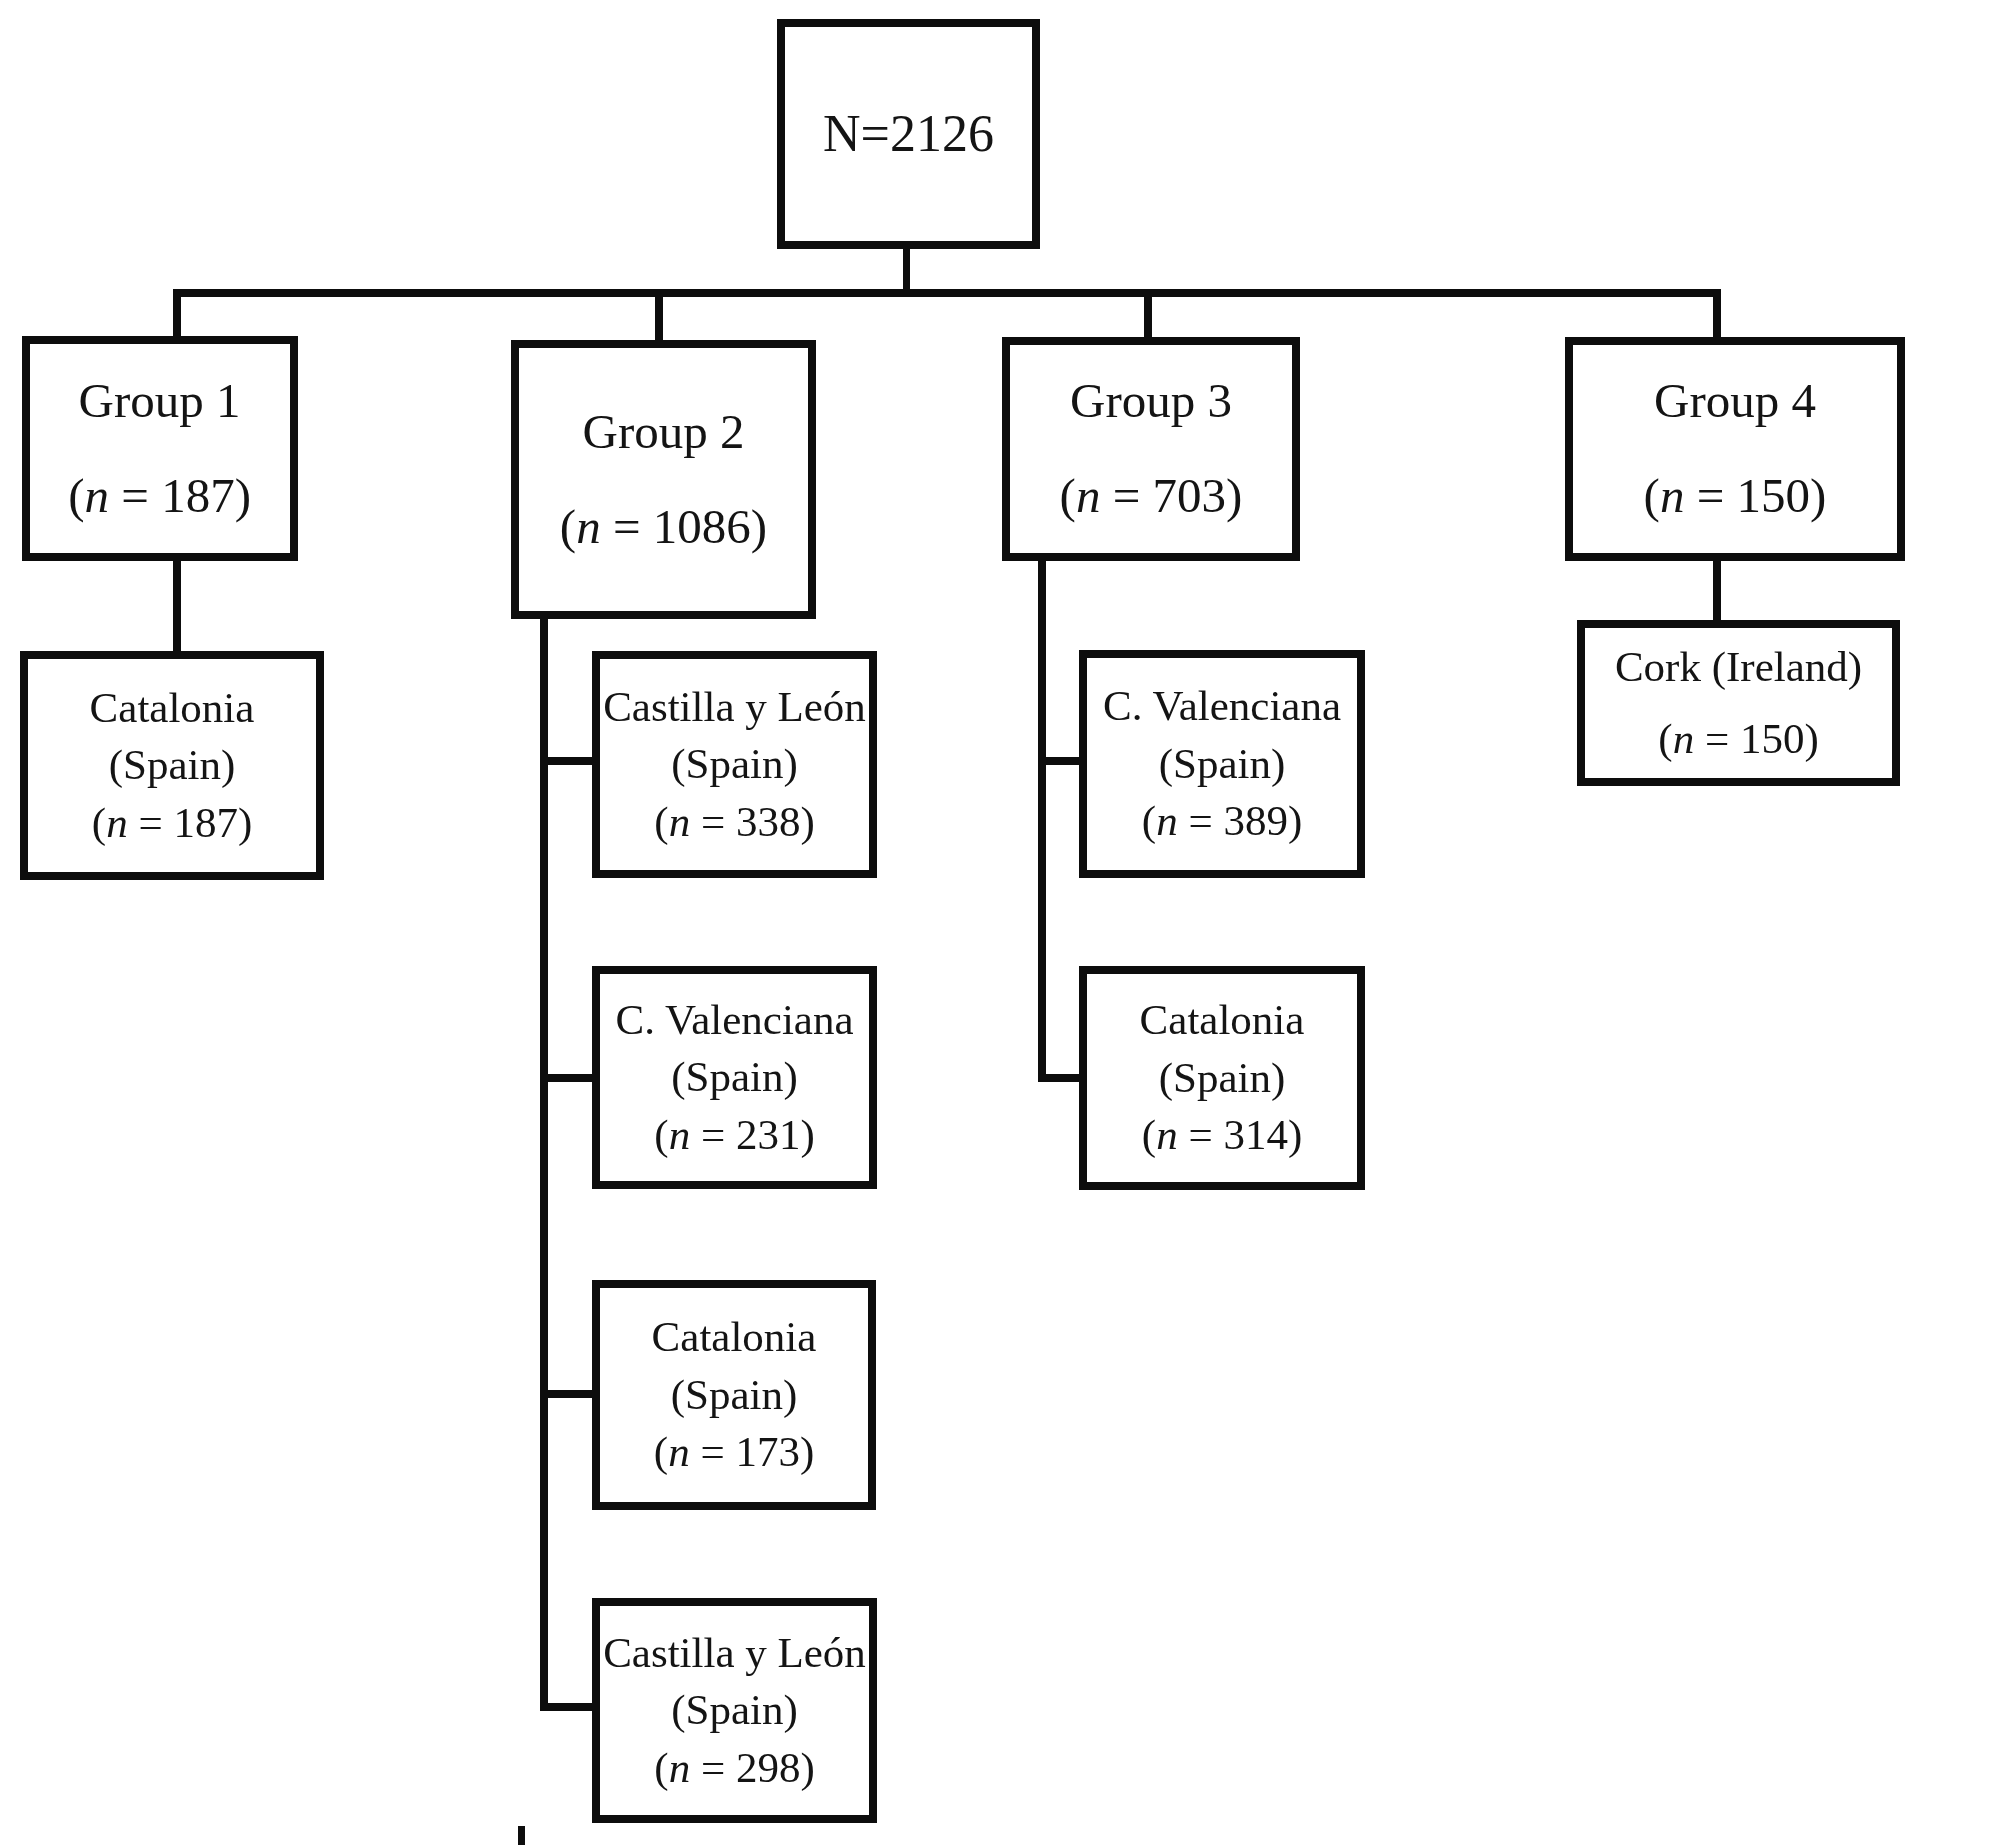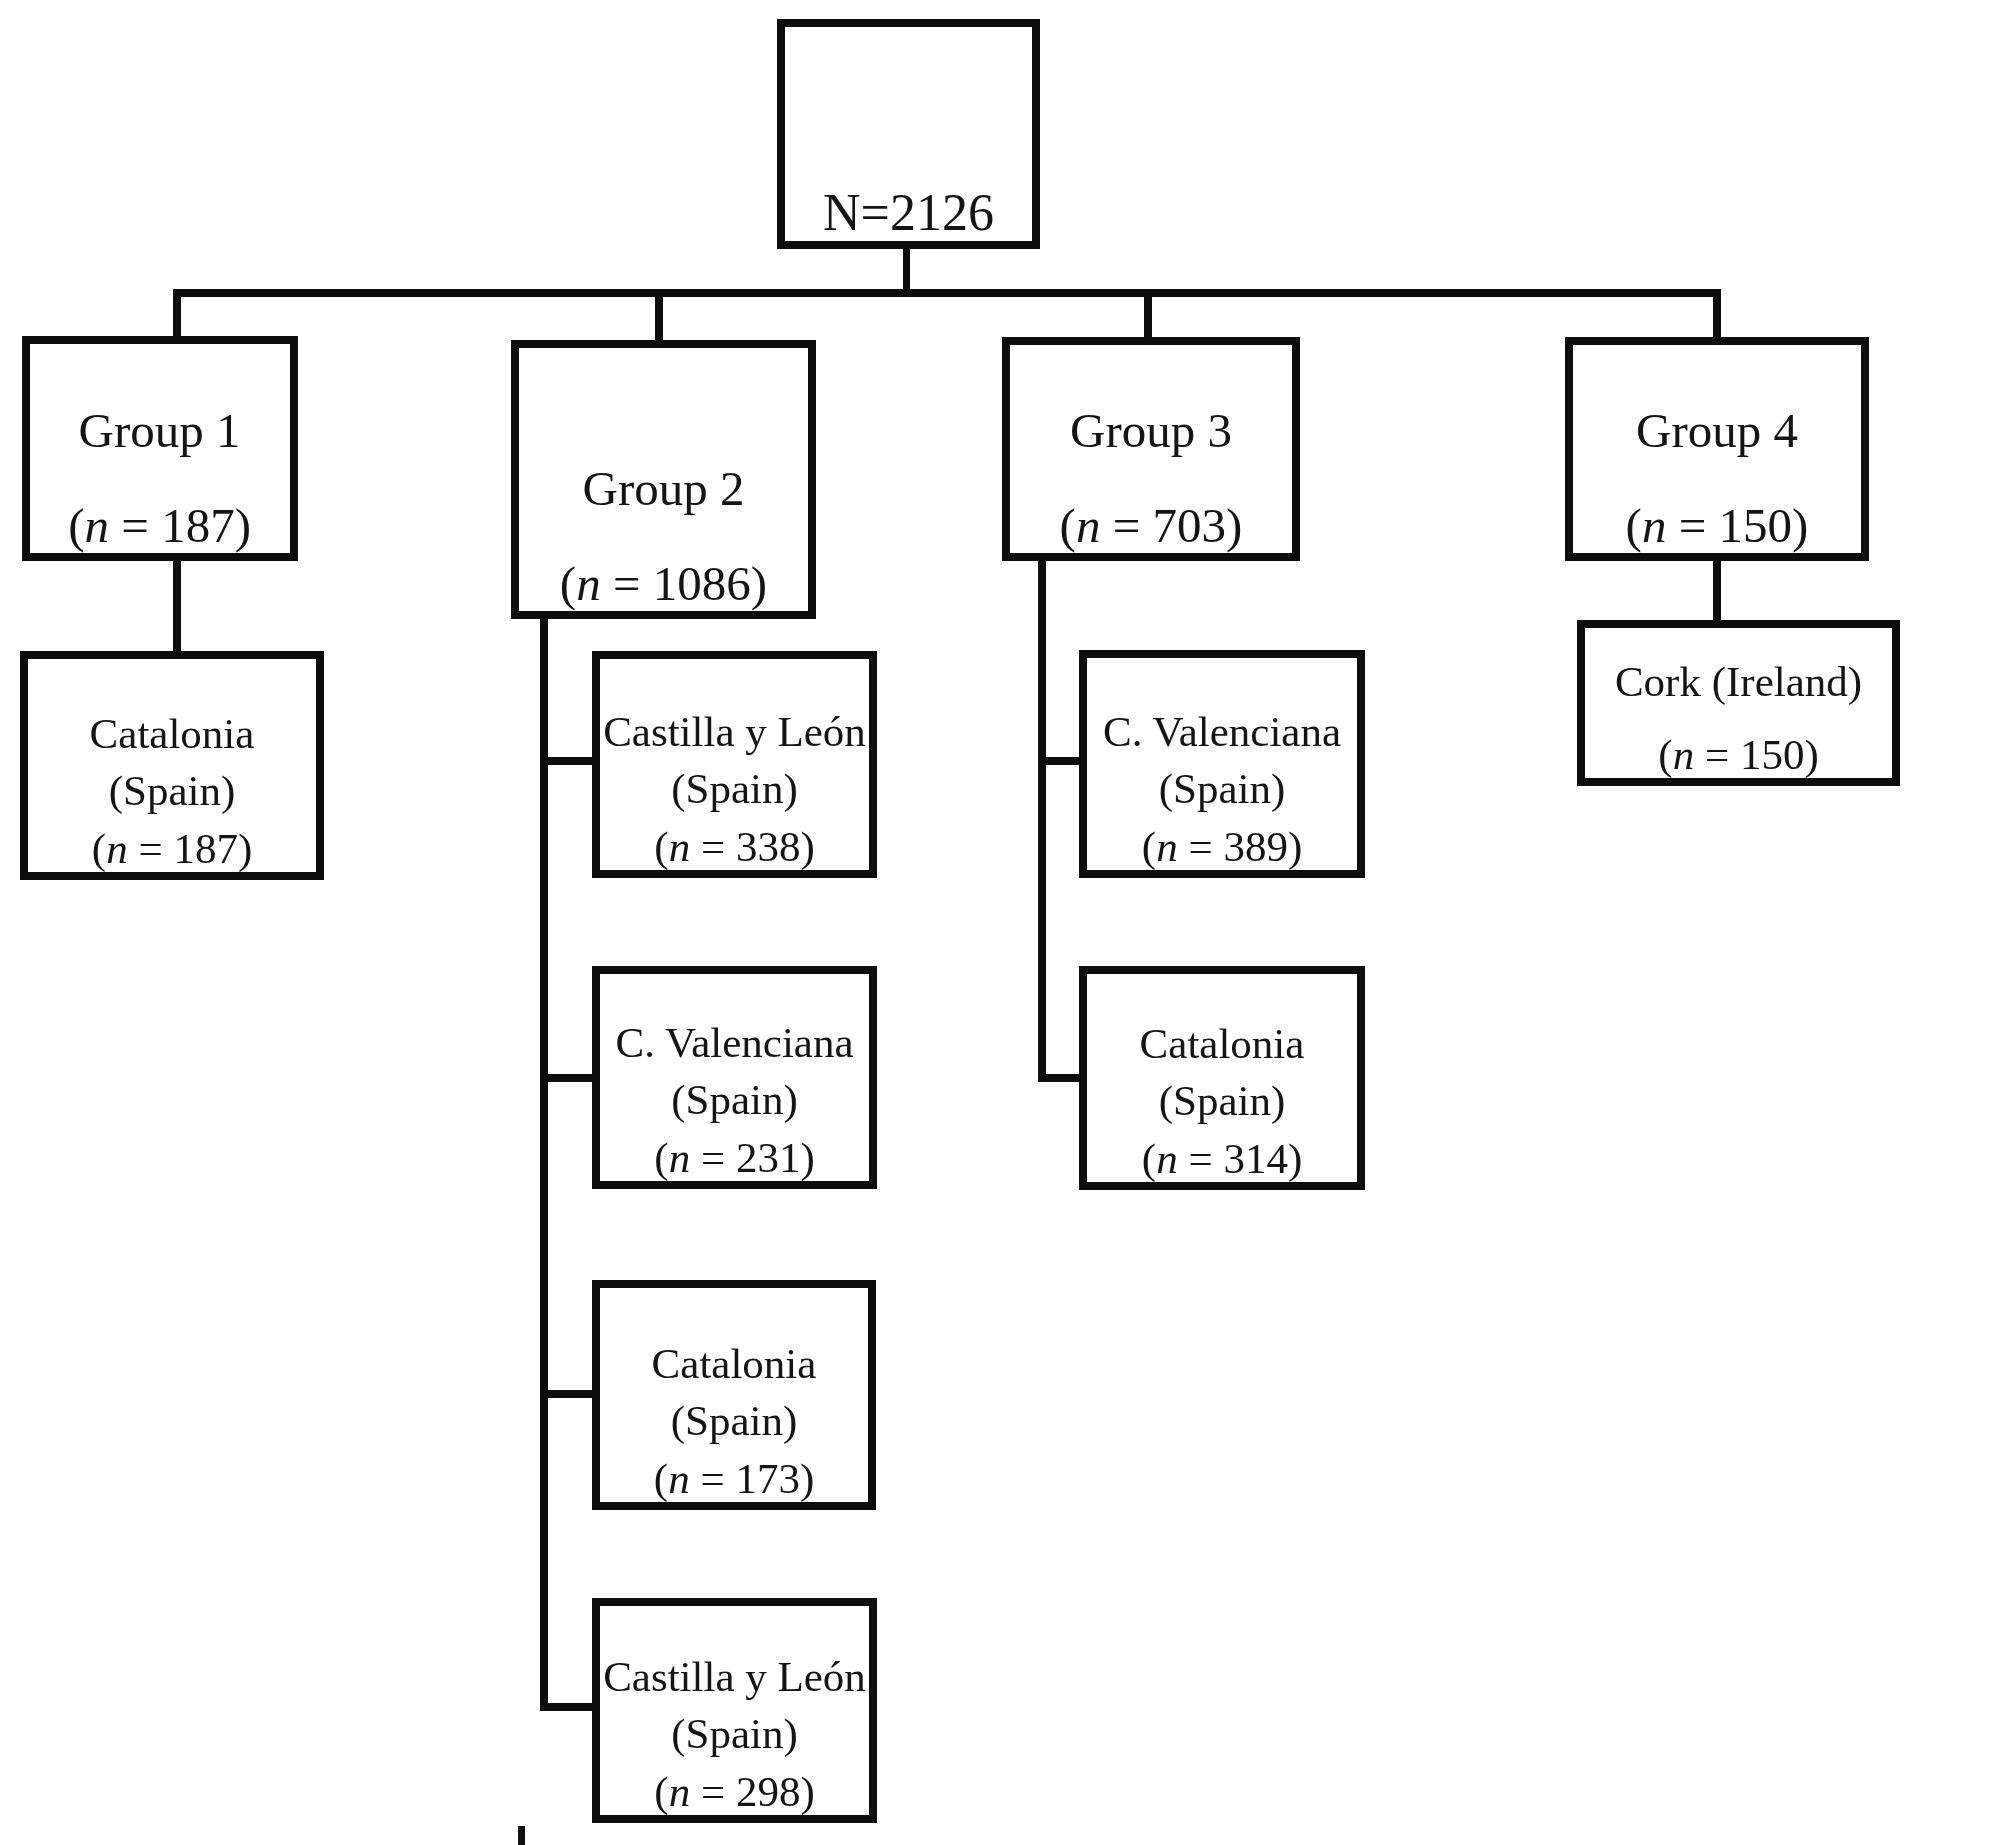--- a/index.html
+++ b/index.html
@@ -12,21 +12,21 @@
     overflow:hidden;
   }
   .box{
     position:absolute;
     box-sizing:border-box;
     border:8.6px solid #0d0d0d;
     background:#ffffff;
     display:flex;
     flex-direction:column;
     align-items:center;
-    justify-content:flex-end;
+    justify-content:center;
     text-align:center;
   }
   .bline{line-height:1.08;white-space:nowrap;}
   .root-box .bline{font-size:52px;}
   .group-box{gap:42px;}
   .group-box .bline{font-size:49px;}
   .site-box{gap:11px;}
   .site-box .bline{font-size:43px;}
   .cork-box{gap:26px;}
   .it{font-style:italic;}
@@ -67,21 +67,21 @@
   <div class="box group-box" style="left:511px;top:340px;width:305px;height:279px">
     <div class="bline">Group 2</div>
     <div class="bline"><span>(</span><span class="it">n</span><span> = 1086)</span></div>
   </div>
 
   <div class="box group-box" style="left:1002px;top:337px;width:298px;height:224px">
     <div class="bline">Group 3</div>
     <div class="bline"><span>(</span><span class="it">n</span><span> = 703)</span></div>
   </div>
 
-  <div class="box group-box" style="left:1565px;top:337px;width:304px;height:224px">
+  <div class="box group-box" style="left:1565px;top:337px;width:340px;height:224px">
     <div class="bline">Group 4</div>
     <div class="bline"><span>(</span><span class="it">n</span><span> = 150)</span></div>
   </div>
 
   <div class="box site-box" style="left:20px;top:651px;width:304px;height:229px">
     <div class="bline">Catalonia</div>
     <div class="bline">(Spain)</div>
     <div class="bline"><span>(</span><span class="it">n</span><span> = 187)</span></div>
   </div>
 

